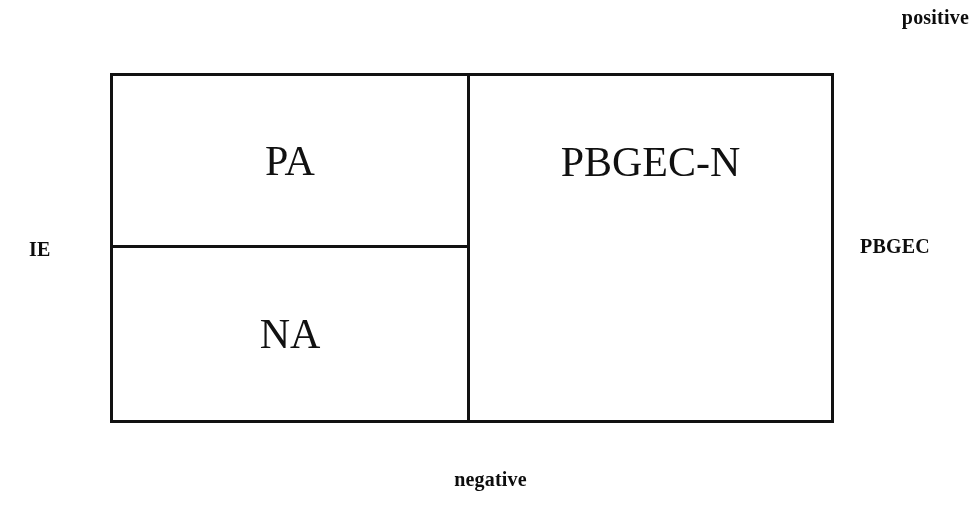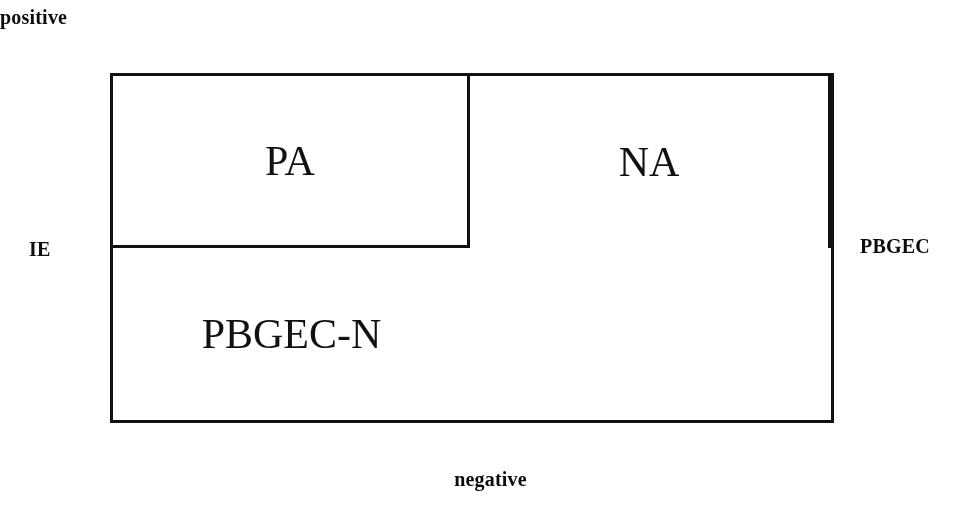--- a/index.html
+++ b/index.html
@@ -25,21 +25,21 @@
     font-weight: bold;
     font-size: 20px;
     letter-spacing: 0.2px;
     white-space: nowrap;
     color: #0d0d0d;
   }
   #label-top {
     left: 0;
     right: 0;
     top: 6px;
-    text-align: left;
+    text-align: right;
   }
   #label-bottom {
     left: 12px;
     right: 0;
     top: 468px;
     text-align: center;
   }
   #label-left {
     left: 8px;
     top: 238px;
@@ -103,24 +103,24 @@
   <div class="axis-label" id="label-bottom">negative</div>
 
   <div id="matrix">
     <div class="grid">
 
       <div class="cell cell-tl">
         <span class="cell-text">PA</span>
       </div>
 
 
+      <div class="cell cell-br">
+        <span class="cell-text">PBGEC-N</span>
+      </div>
+
       <div class="cell cell-bl">
         <span class="cell-text">NA</span>
-      </div>
-
-      <div class="cell cell-br">
-        <span class="cell-text">PBGEC-N</span>
       </div>
 
     </div>
   </div>
 
 </div>
 
 </body></html>

